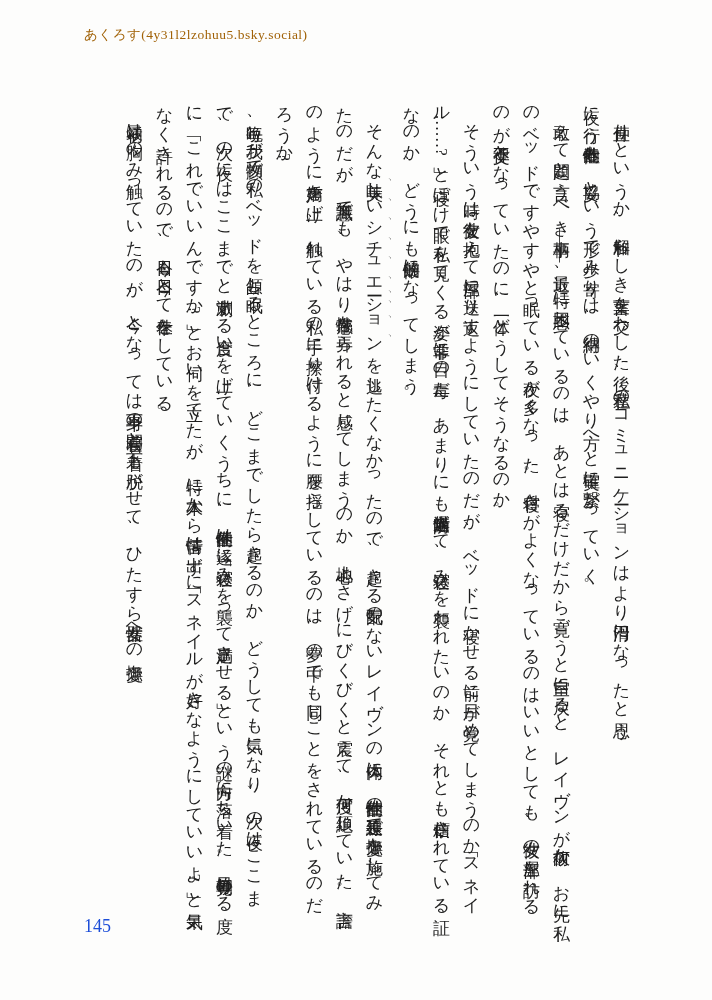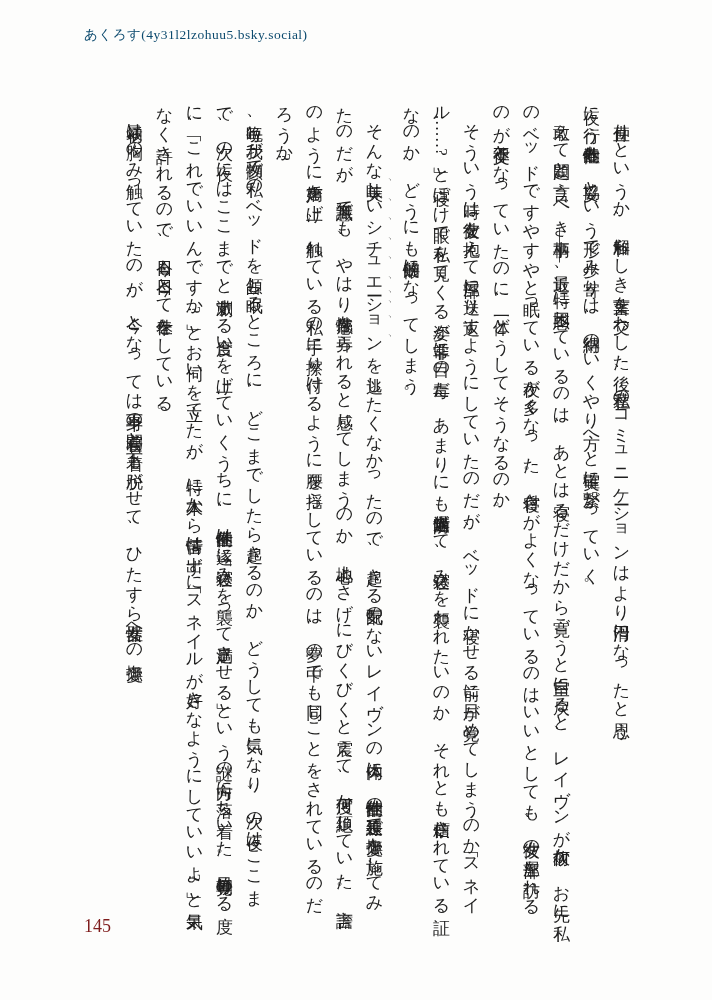--- a/index.html
+++ b/index.html
@@ -14,21 +14,21 @@
     overflow: hidden;
     font-family: "Liberation Serif", "DejaVu Serif", serif;
     color: #1e1e1e;
   }
   .author-header {
     position: absolute;
     left: 84px;
     top: 26px;
     font-size: 13.5px;
     letter-spacing: 0.5px;
-    color: #0c4a6e;
+    color: #a16207;
     white-space: nowrap;
   }
   .body-text {
     position: absolute;
     top: 95px;
     right: 76px;
     height: 820px;
     writing-mode: vertical-rl;
     text-orientation: mixed;
     font-size: 17px;
@@ -41,21 +41,21 @@
   }
   .emph {
     -webkit-text-emphasis: sesame #1e1e1e;
     text-emphasis: sesame #1e1e1e;
   }
   .page-number {
     position: absolute;
     left: 84px;
     top: 916px;
     font-size: 18px;
-    color: #7f1d1d;
+    color: #1d4ed8;
   }
 </style>
 </head>
 <body>
 
 <div class="page">
 
   <div class="author-header">あくろす(4y31l2lzohuu5.bsky.social)</div>
 
   <div class="body-text">

